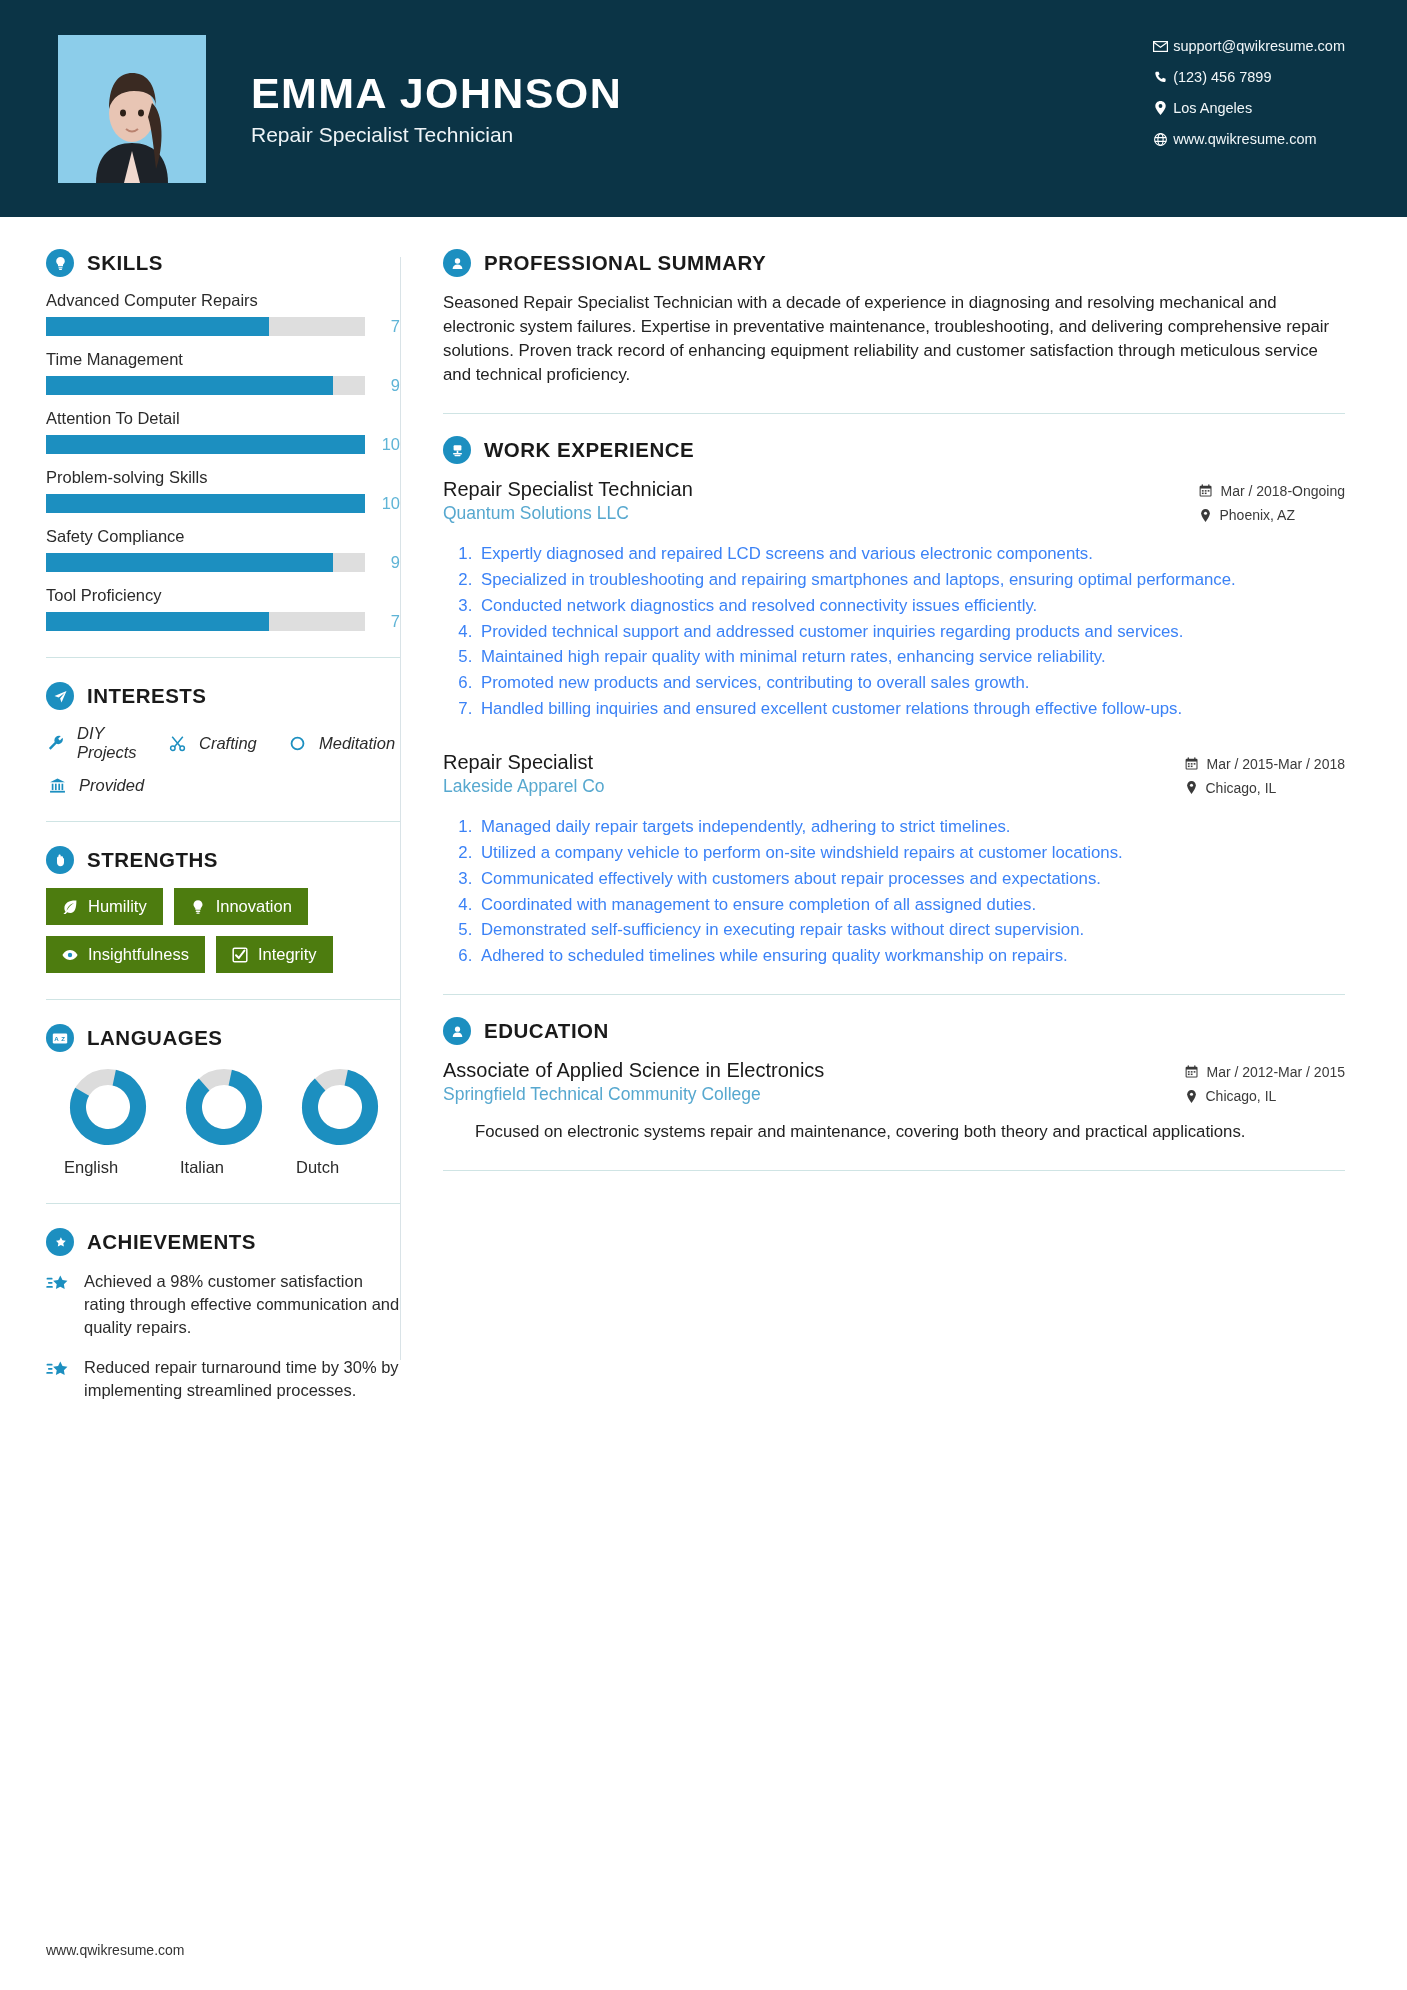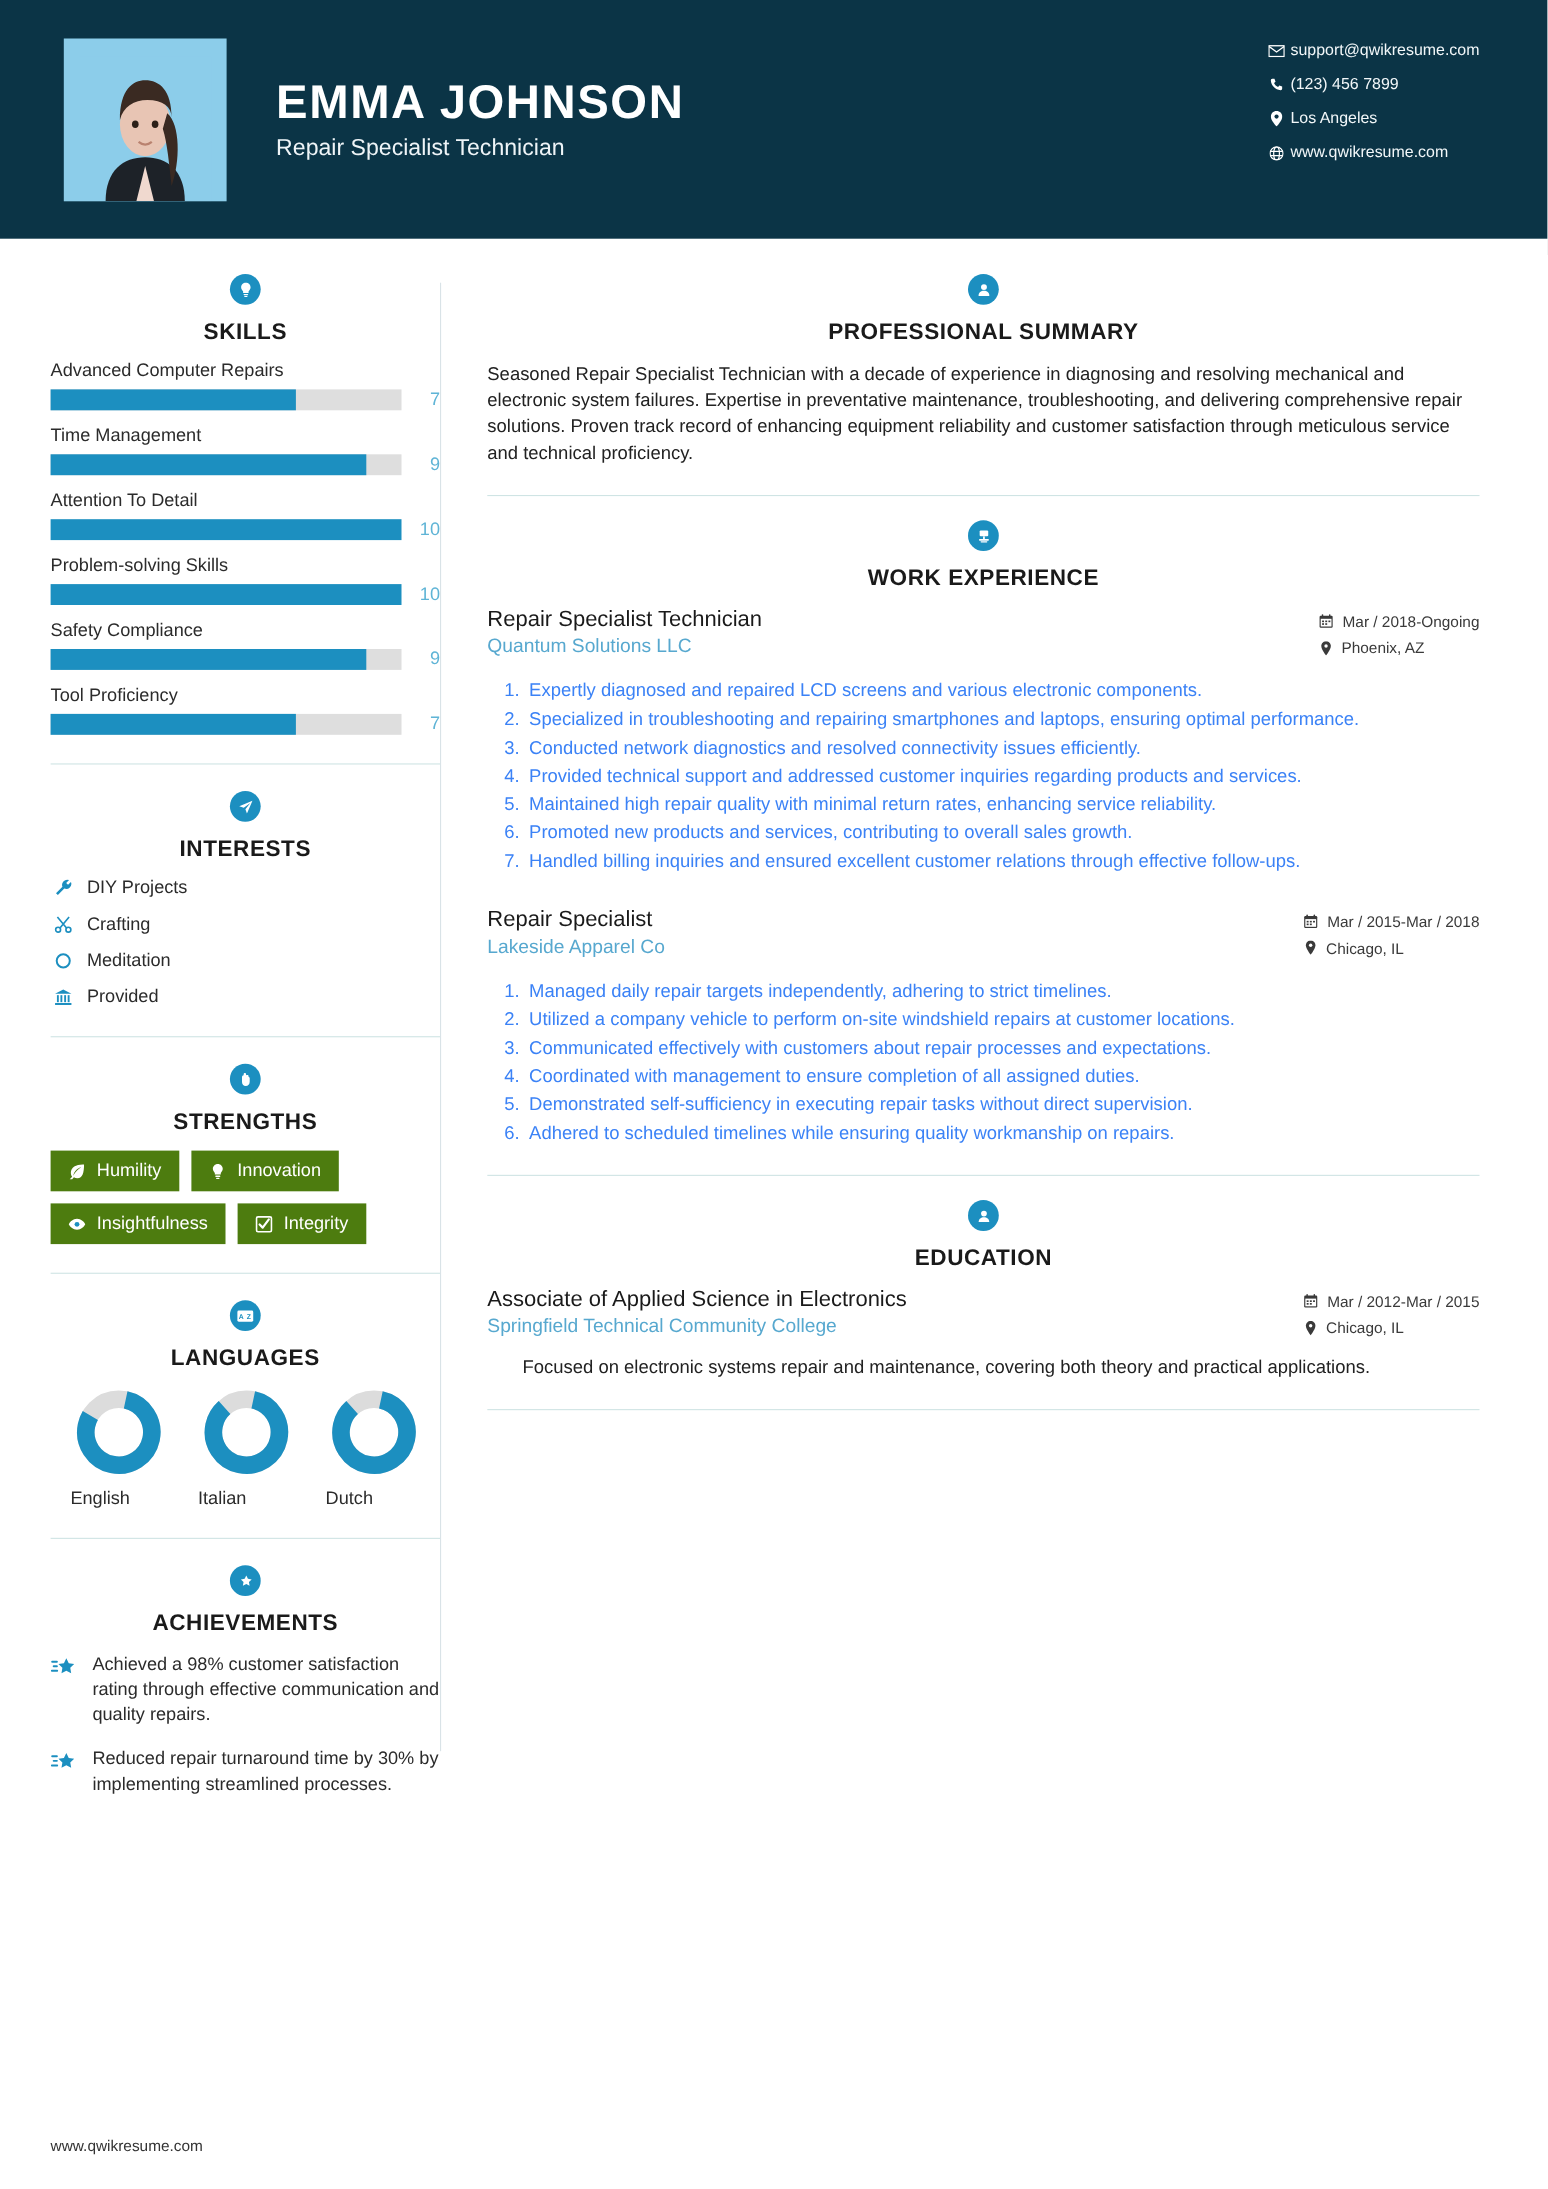--- a/index.html
+++ b/index.html
@@ -97,21 +97,20 @@
     flex: 1;
     padding: 32px 62px 0 42px;
   }
 
   
   .sec-head {
     display: flex;
     align-items: center;
     gap: 13px;
     margin-bottom: 14px;
-    flex-direction: column;
   }
   .sec-ico {
     width: 28px; height: 28px;
     border-radius: 50%;
     background: #1c8fc0;
     display: inline-flex;
     align-items: center;
     justify-content: center;
     flex: none;
     color: #fff;
@@ -154,23 +153,24 @@
 
   .hr {
     height: 1px;
     background: #cfe4e4;
     margin: 26px 0 24px 0;
   }
 
   
   .interests-grid {
     display: grid;
-    grid-template-columns: 1fr;
+    grid-template-columns: 1fr 1fr 1fr;
     row-gap: 14px;
     column-gap: 6px;
+    font-style: italic;
   }
   .interest {
     display: flex;
     align-items: center;
     gap: 11px;
     font-size: 16.5px;
     color: #2b2b2b;
   }
   .interest-ico {
     width: 22px;

